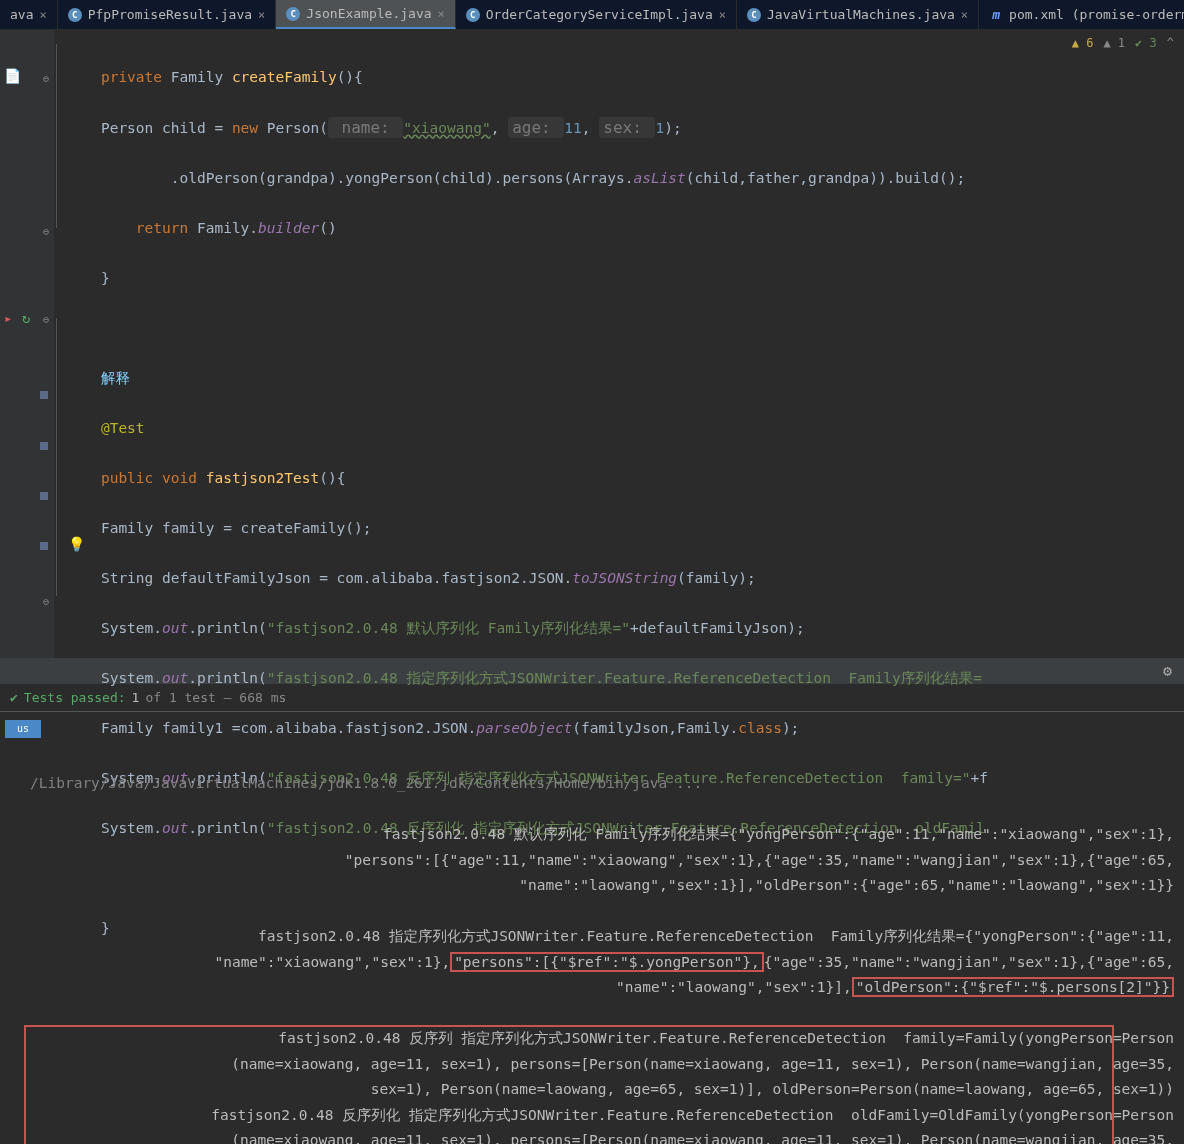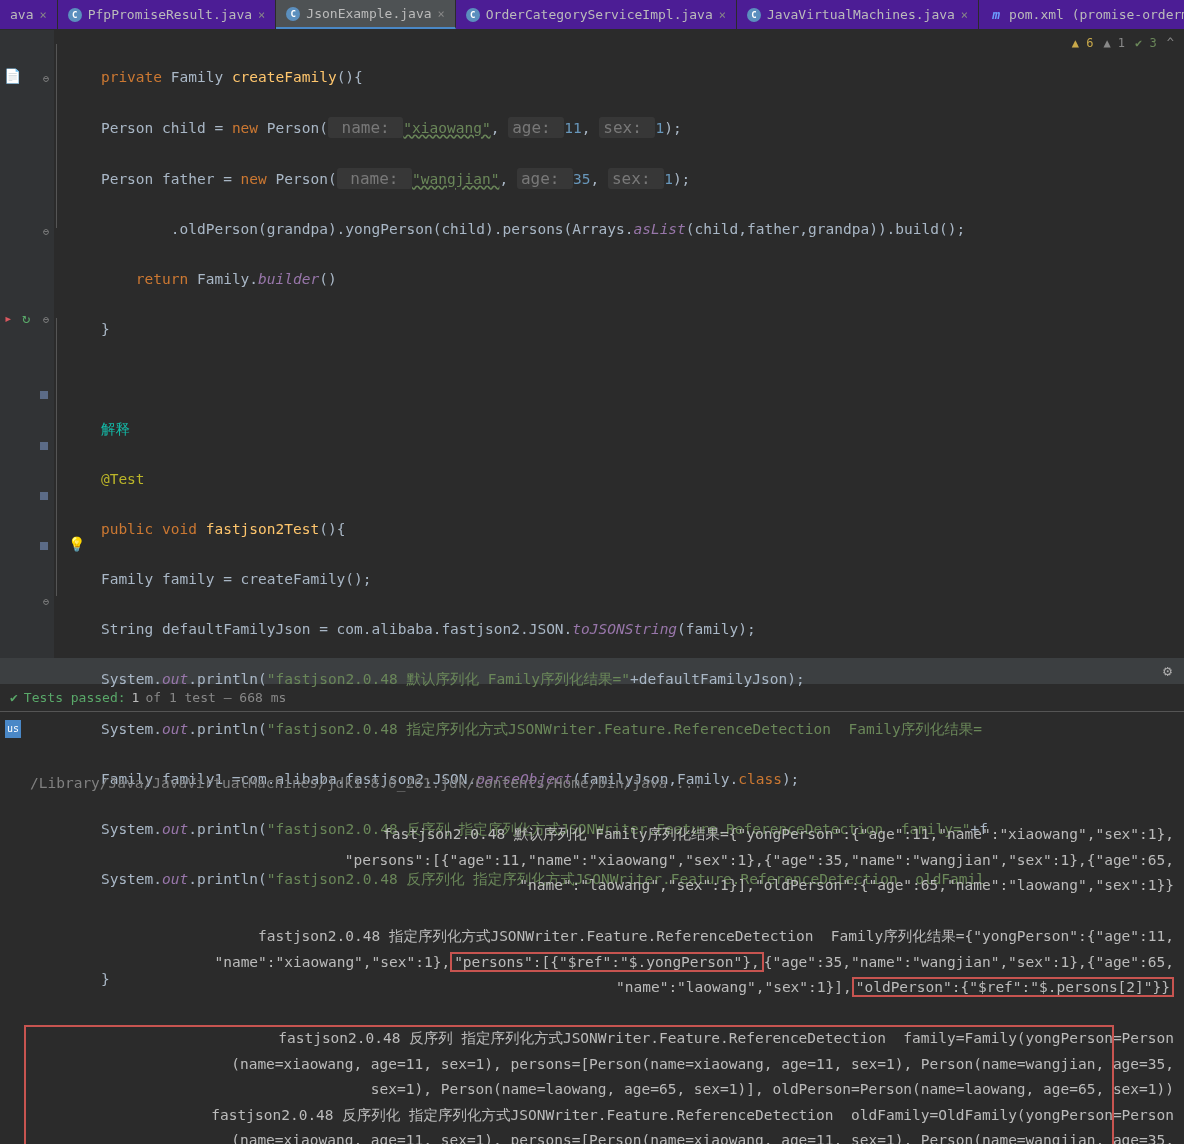--- a/index.html
+++ b/index.html
@@ -1,19 +1,19 @@
 <!DOCTYPE html>
 <html><head>
 <meta charset="utf-8">
 <style>
 * { margin:0; padding:0; box-sizing:border-box; }
 body { background:#2b2b2b; color:#a9b7c6; font-family:"Menlo","Consolas",monospace; font-size:13px; width:1184px; height:1144px; overflow:hidden; position:relative; }
 
 
-.tabs { display:flex; background:#4c1d95; height:30px; border-bottom:1px solid #2b2b2b; }
+.tabs { display:flex; background:#0f172a; height:30px; border-bottom:1px solid #2b2b2b; }
 .tab { display:flex; align-items:center; padding:0 10px; gap:6px; color:#bbbbbb; border-right:1px solid #2b2b2b; white-space:nowrap; cursor:pointer; }
 .tab.active { background:#4e5254; border-bottom:2px solid #4a88c7; }
 .ficon { width:14px; height:14px; border-radius:50%; display:inline-flex; align-items:center; justify-content:center; font-size:9px; font-weight:bold; }
 .ic-java { background:#5b8fbe; color:#fff; }
 .ic-m { background:transparent; color:#6b9cff; font-style:italic; font-weight:bold; font-size:13px; border-radius:0; }
 .close-x { color:#888; font-size:12px; }
 
 
 .insp { position:absolute; top:36px; right:10px; display:flex; gap:10px; font-size:12px; align-items:center; }
 .insp .warn { color:#c9a94a; }
@@ -31,35 +31,35 @@
 .code { padding:10px 0 12px 12px; font-size:14.5px; line-height:25px; white-space:pre; }
 .kw { color:#cc7832; }
 .mtd { color:#ffc66d; }
 .str { color:#6a8759; }
 .str-u { color:#6a8759; text-decoration:underline wavy #6a8759; }
 .num { color:#6897bb; }
 .hint { color:#787878; background:#373737; padding:1px 4px; border-radius:3px; font-size:16px; }
 .fld { color:#9876aa; font-style:italic; }
 .stat { color:#9876aa; font-style:italic; }
 .ital { font-style:italic; }
-.comment { color:#14b8a6;text-align:right; }
+.comment { color:#7dd3fc;text-align:right; }
 .anno { color:#bbb529; }
 .sline { position:absolute; left:56px; width:1px; background:#555; }
 
 
 .status { height:26px; background:#3c3f41; display:flex; align-items:center; justify-content:flex-end; padding:0 12px; }
 .gear { color:#aaa; font-size:15px; }
 .test-bar { height:28px; display:flex; align-items:center; padding:0 10px; gap:6px; color:#bbb; font-size:13px; border-bottom:1px solid #555; }
 .check { color:#59a869; font-weight:bold; }
 .console { padding:8px 10px 0 30px; font-size:14.5px; line-height:25.5px; white-space:pre-wrap; word-break:break-all; position:relative; }
 .cmd { color:#808080; }
 .cout { color:#bbb;text-align:right; }
 .hl1 { border:2px solid #c75450; display:inline; padding:0 2px; }
 .box2 { border:2px solid #c75450; position:absolute; }
-.us { position:absolute; left:5px; top:8px; width:16px; height:18px; background:#4a88c7; color:#fff; font-size:10px; display:flex; align-items:center; justify-content:center; }
+.us { position:absolute; left:5px; top:8px; width:36px; height:18px; background:#4a88c7; color:#fff; font-size:10px; display:flex; align-items:center; justify-content:center; }
 </style>
 </head>
 <body>
 
 <div class="tabs">
   <div class="tab">
       <span>ava</span>
       <span class="close-x">×</span>
     </div>
   <div class="tab">
@@ -107,21 +107,20 @@
     <span class="bp" style="top:412px"></span>
     <span class="bp" style="top:462px"></span>
     <span class="bp" style="top:512px"></span>
     <span class="fold" style="top:566px">⊖</span>
   </div>
   <span class="bulb" style="top:506px">💡</span>
 
   <div class="code">
 <div>    <span class="kw">private</span><span> Family </span><span class="mtd">createFamily</span><span>(){</span></div>
 <div><span>    Person child = </span><span class="kw">new</span><span> Person(</span><span class="hint"> name: </span><span class="str-u">"xiaowang"</span><span>, </span><span class="hint">age: </span><span class="num">11</span><span>, </span><span class="hint">sex: </span><span class="num">1</span><span>);</span></div>
-<div><span>    Person father = </span><span class="kw">new</span><span> Person(</span><span class="hint"> name: </span><span class="str-u">"wangjian"</span><span>, </span><span class="hint">age: </span><span class="num">35</span><span>, </span><span class="hint">sex: </span><span class="num">1</span><span>);</span></div>
 <div><span>            .oldPerson(grandpa).yongPerson(child).persons(Arrays.</span><span class="stat">asList</span><span>(child,father,grandpa)).build();</span></div>
 <div>        <span class="kw">return</span><span> Family.</span><span class="stat">builder</span><span>()</span></div>
 <div>    <span>}</span></div>
 <div> </div>
 <div>    <span class="comment">解释</span></div>
 <div>    <span class="anno">@Test</span></div>
 <div>    <span class="kw">public</span><span class="kw"> void </span><span class="mtd">fastjson2Test</span><span>(){</span></div>
 <div><span>    Family family = createFamily();</span></div>
 <div><span>    String defaultFamilyJson = com.alibaba.fastjson2.JSON.</span><span class="stat">toJSONString</span><span>(family);</span></div>
 <div><span>    System.</span><span class="fld">out</span><span>.println(</span><span class="str">"fastjson2.0.48 默认序列化 Family序列化结果="</span><span>+defaultFamilyJson);</span></div>

